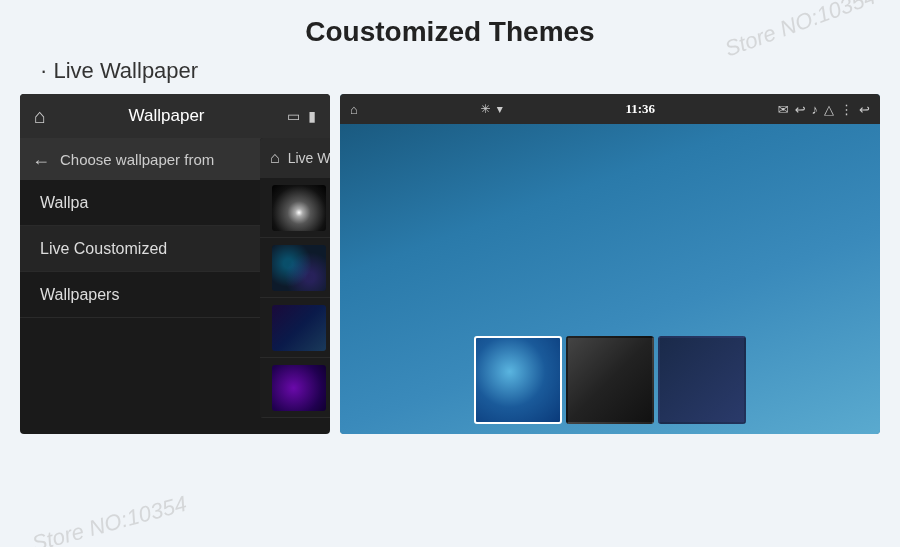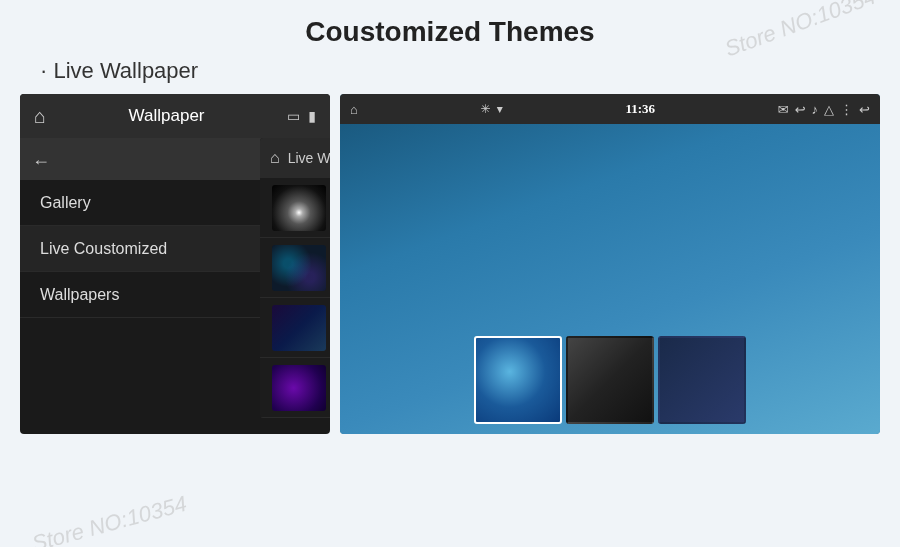--- a/index.html
+++ b/index.html
@@ -314,24 +314,25 @@
       <span class="home-icon-top">⌂</span>
       <span class="settings-title">Wallpaper</span>
       <div class="topbar-icons">
         <span>▭</span>
         <span>▮</span>
       </div>
     </div>
 
     <div class="choose-bar">
       <span class="back-arrow">←</span>
+      <span class="choose-text">Choose wallpaper from</span>
     </div>
 
     <div class="menu-item">
-      <span>Gallery</span>
+      <span>Wallpa</span>
     </div>
     <div class="menu-item active">
       <span>Live Coustomized</span>
     </div>
     <div class="menu-item">
       <span>Wallpapers</span>
     </div>
 
     <div class="livewallpaper-popup">
 

